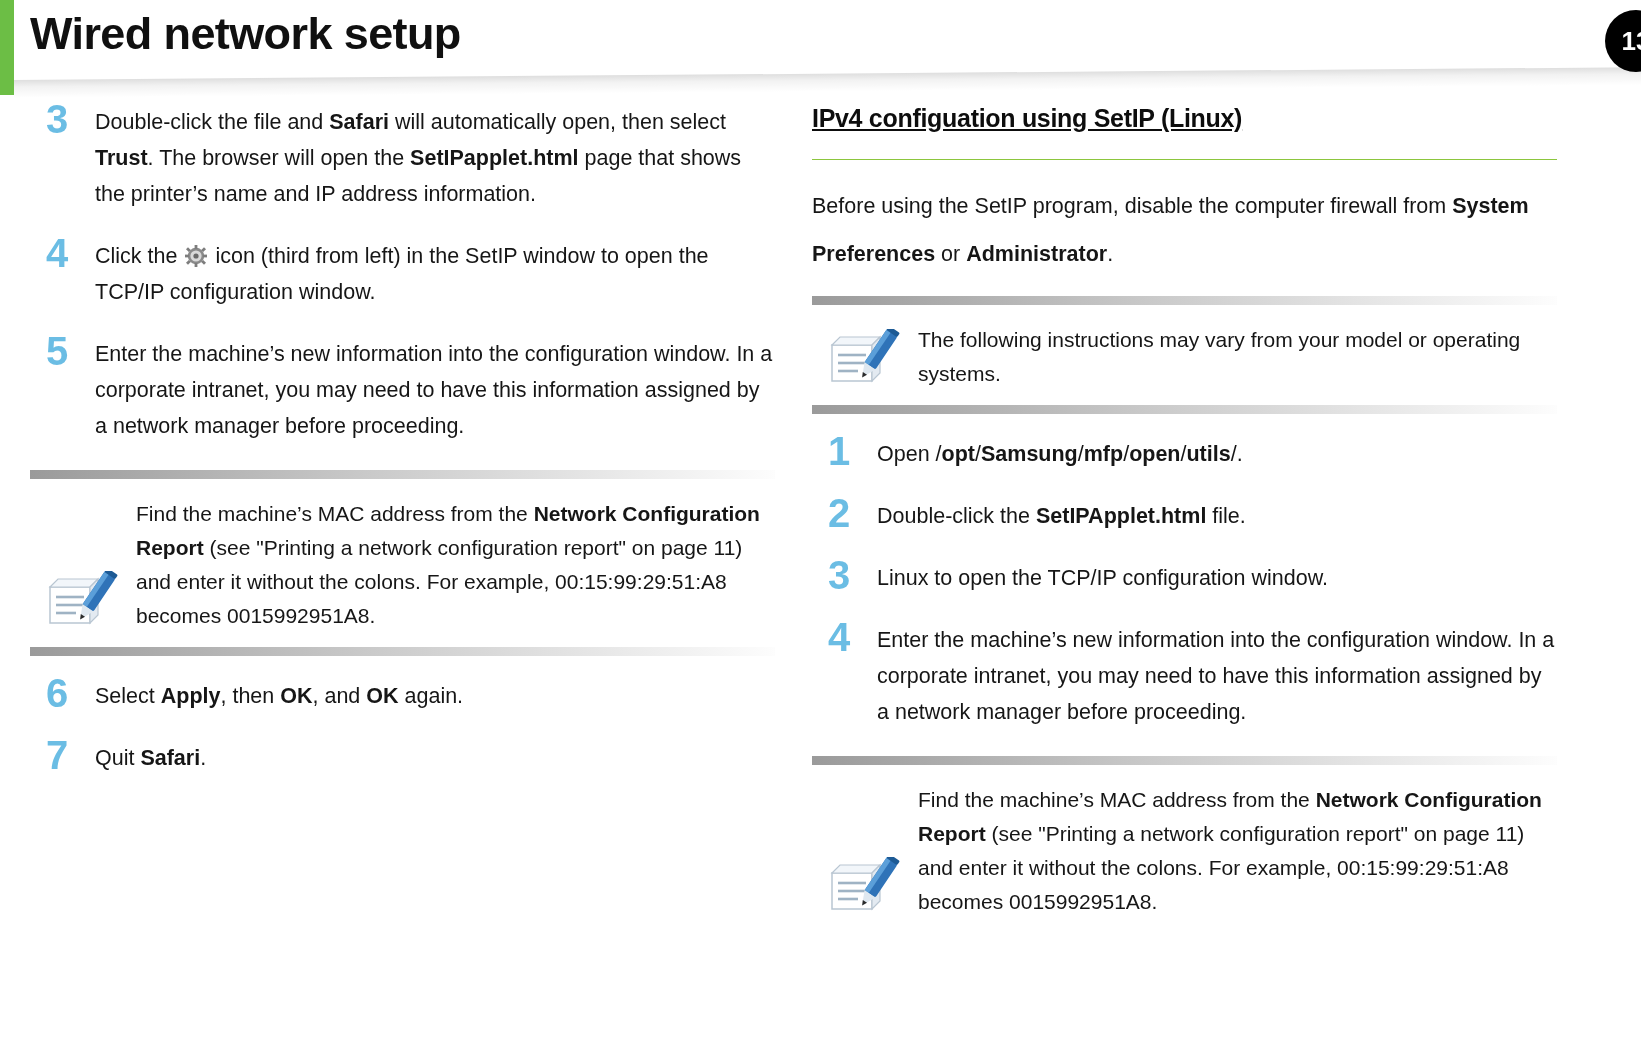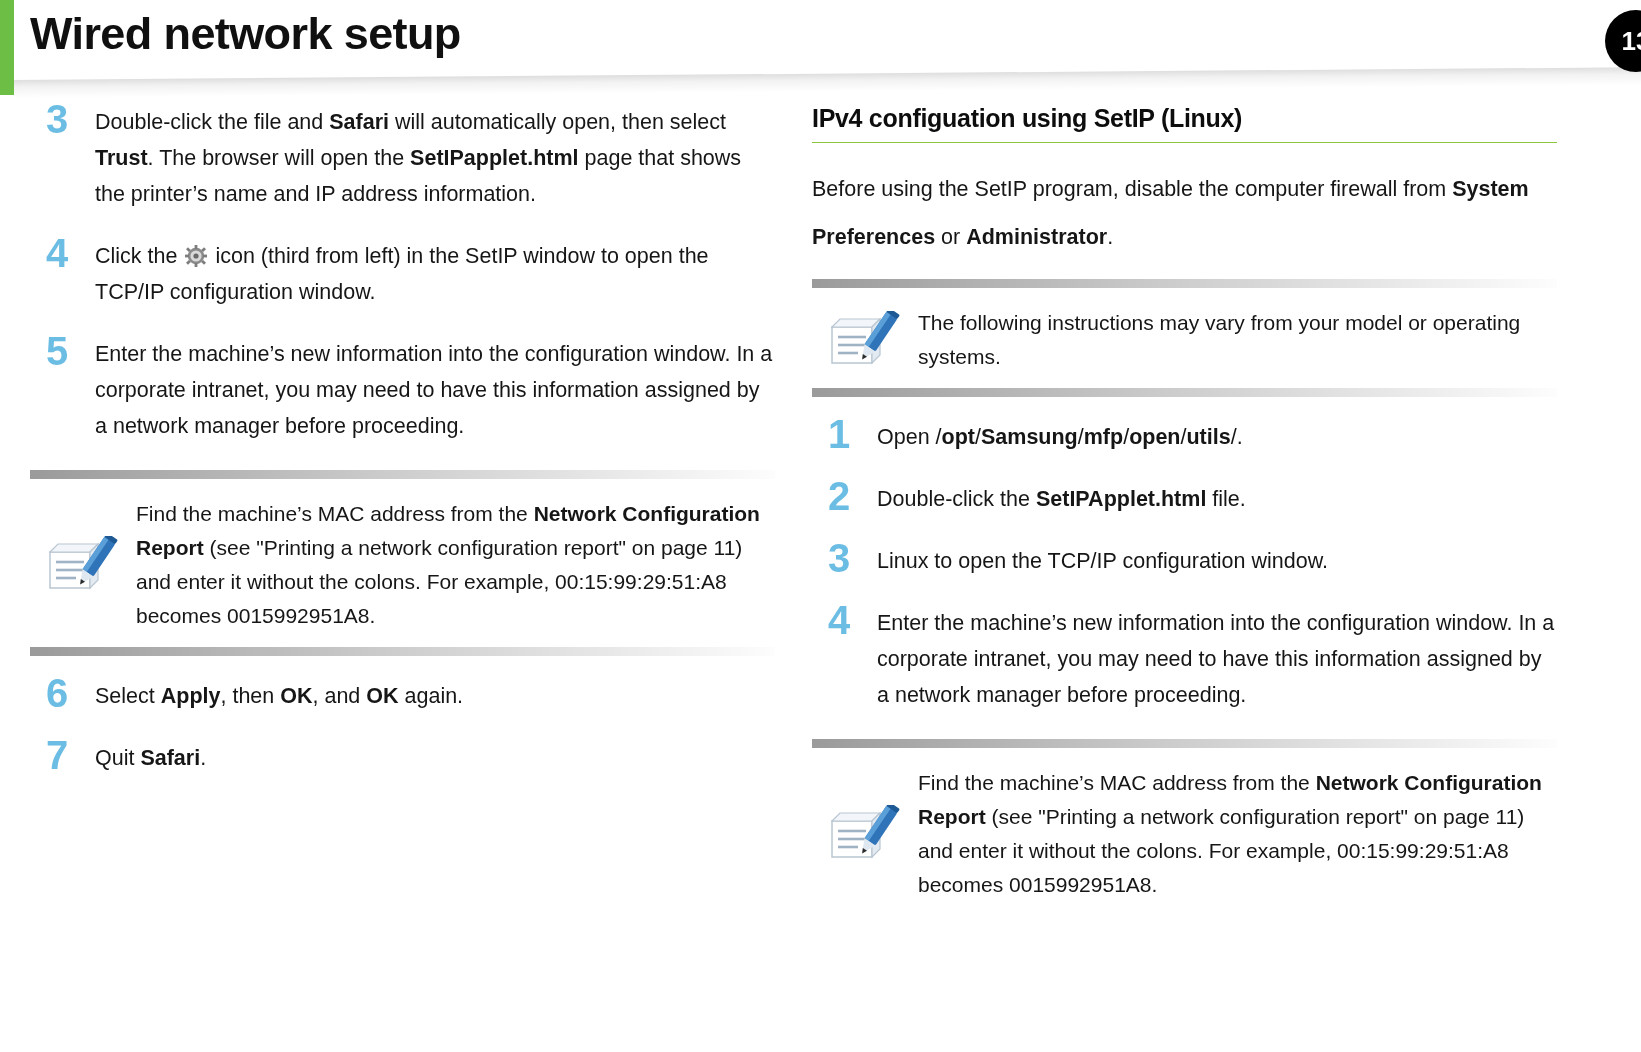--- a/index.html
+++ b/index.html
@@ -96,23 +96,24 @@
   }
   .col-left  { left: 30px; }
   .col-right { left: 812px; }
 
   
   .section-heading {
     font-size: 25px;
     font-weight: bold;
     color: #0d0d0d;
     letter-spacing: -0.3px;
-    padding-bottom: 9px;
+    padding-bottom: 26px;
     border-bottom: 1.6px solid #8cc63e;
     margin-bottom: 22px;
+    text-decoration: underline;
   }
 
   
   .body-para {
     font-size: 21.5px;
     line-height: 48px;
     color: #161616;
     margin: 0 0 18px 0;
   }
 
@@ -146,21 +147,21 @@
     padding: 16px 0 14px 0;
     border-top: 9px solid transparent;
     border-image: linear-gradient(to right, #9a9a9a 0%, #c9c9c9 45%, #efefef 85%, #fdfdfd 100%) 1;
   }
   .note-box.with-bottom {
     border-bottom: 9px solid transparent;
     border-image: linear-gradient(to right, #9a9a9a 0%, #c9c9c9 45%, #efefef 85%, #fdfdfd 100%) 1;
   }
   .note-inner {
     display: flex;
-    align-items: center;
+    align-items: flex-end;
   }
   .note-icon {
     flex: 0 0 auto;
     width: 76px;
     height: 62px;
     margin-top: 6px;
     margin-left: 14px;
     margin-right: 16px;
     position: relative;
   }

